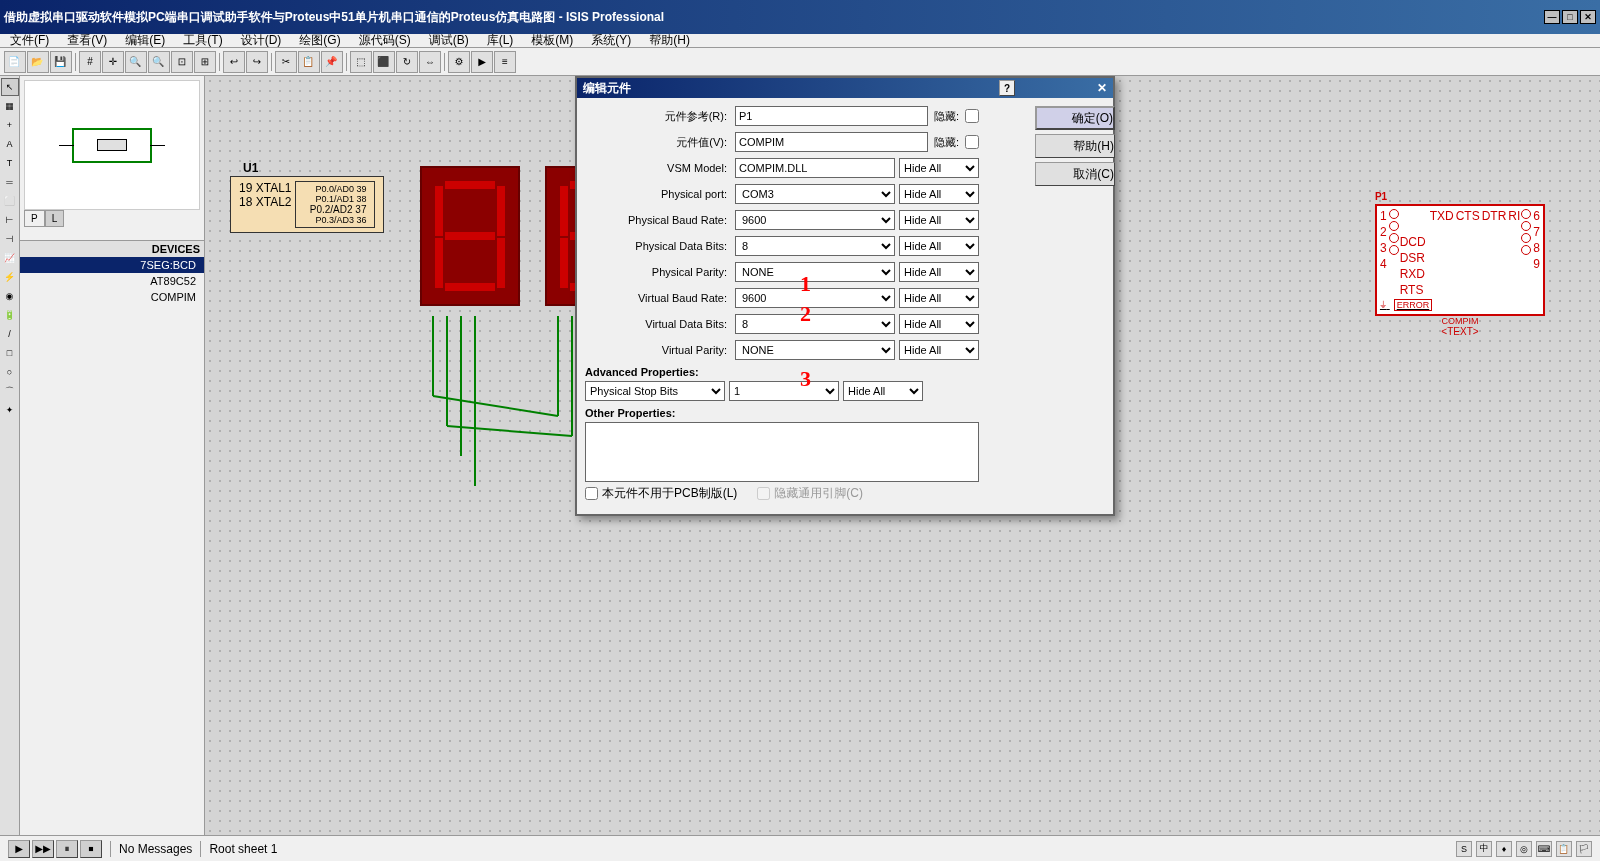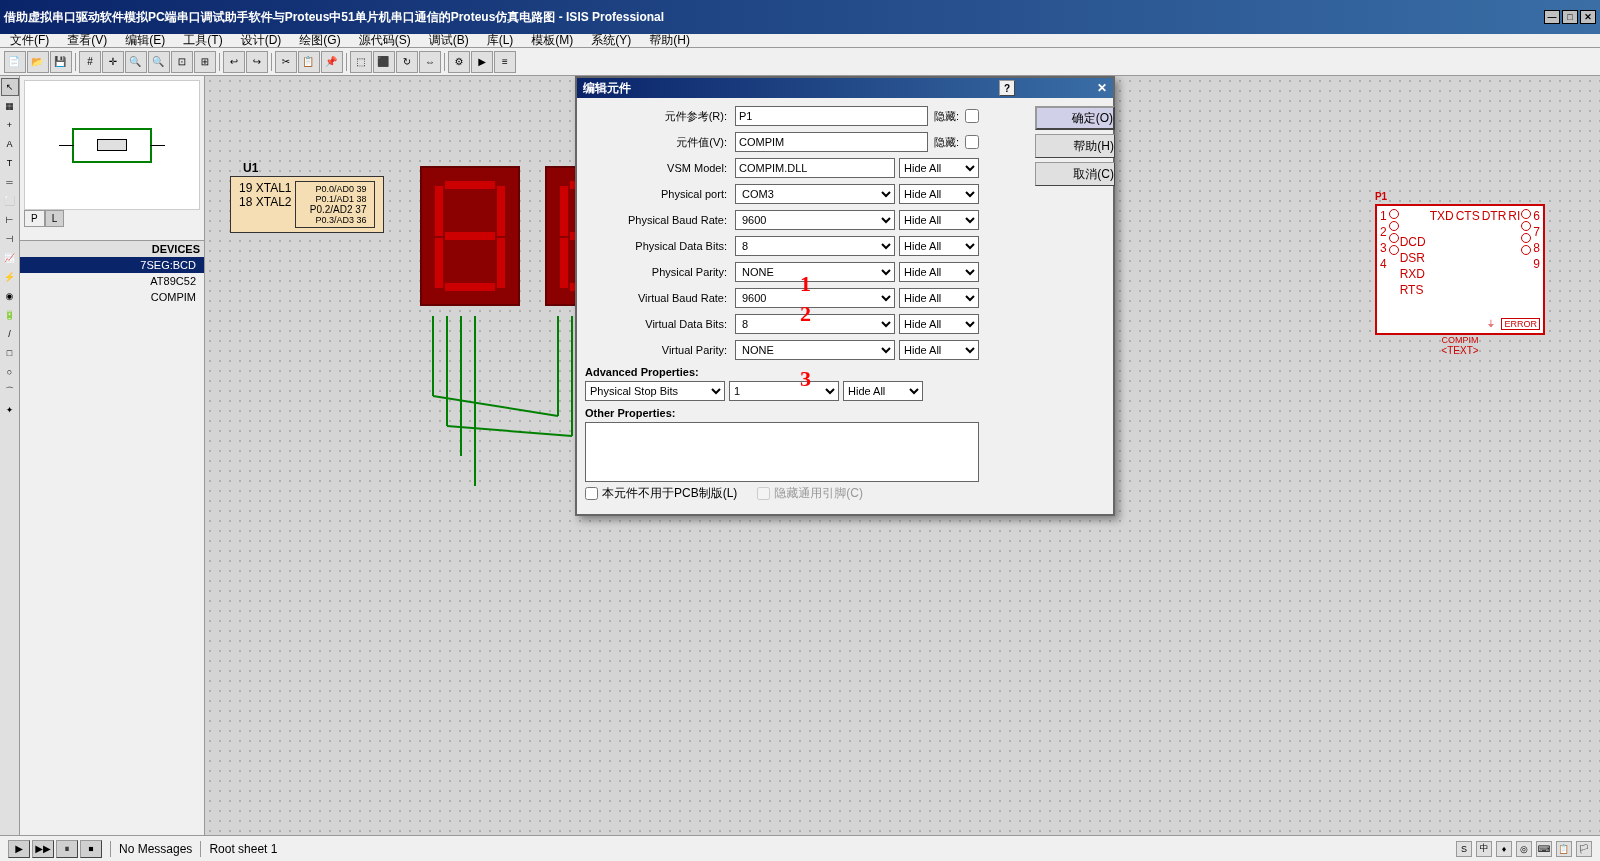--- a/index.html
+++ b/index.html
@@ -425,21 +425,21 @@
             <div style="width:10px;height:10px;border-radius:50%;border:1px solid #cc0000;"></div>
           </div>
 
           <div style="display:flex;flex-direction:column;gap:2px;margin-left:2px;color:#cc0000;font-size:9px;">
             <div>6</div>
             <div>7</div>
             <div>8</div>
             <div>9</div>
           </div>
         </div>
-        <div style="text-align:right;margin-top:19px;">
+        <div style="text-align:left;margin-top:0;text-decoration:underline;">
           <span style="color:#cc0000;font-size:9px;">⏚</span>
           <span style="color:#cc0000;font-size:9px;border:1px solid #cc0000;padding:0 2px;margin-left:4px;">ERROR</span>
         </div>
       </div>
       <div style="color:#cc0000;font-size:9px;text-align:center;">COMPIM</div>
       <div style="color:#cc0000;font-size:10px;text-align:center;">&lt;TEXT&gt;</div>
     </div>
 
     <div class="dialog" style="left:370px;top:0px;">
 

